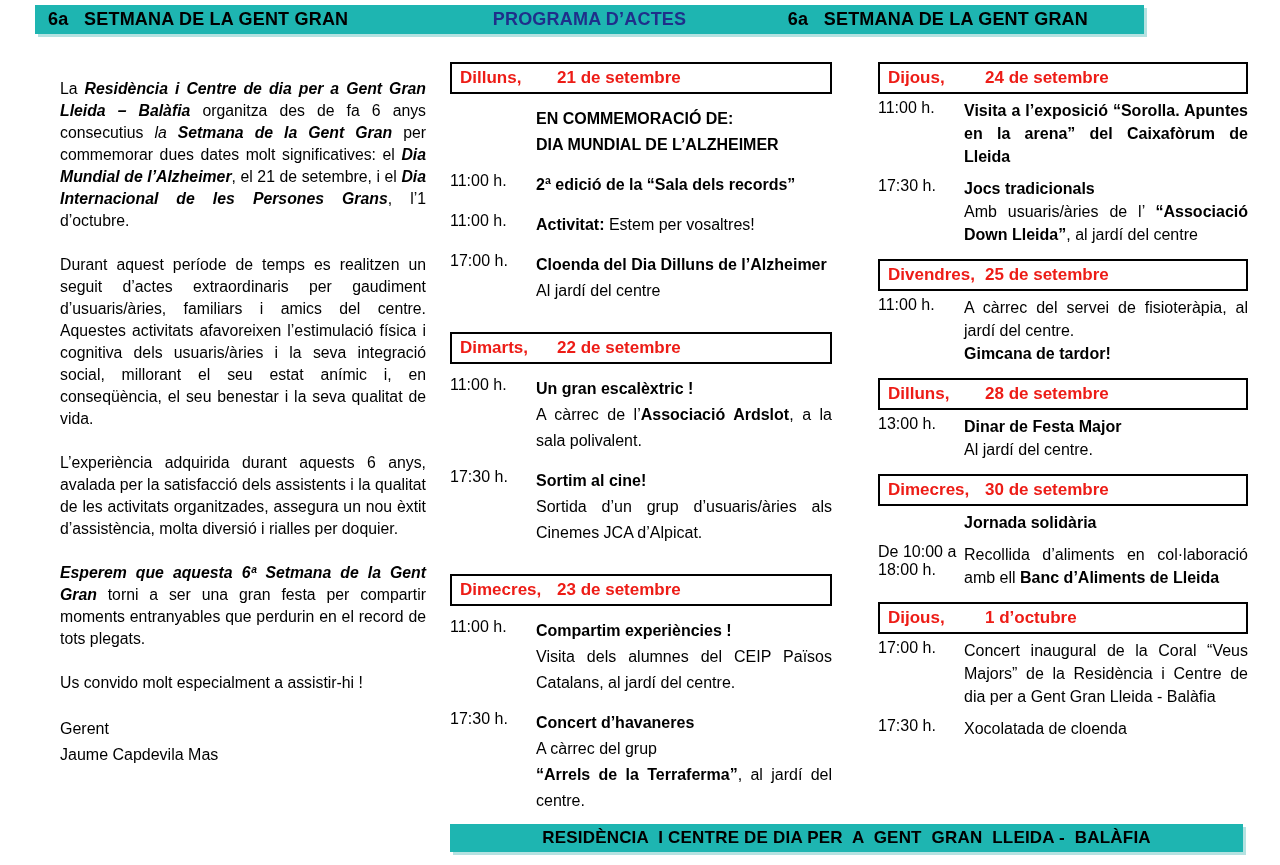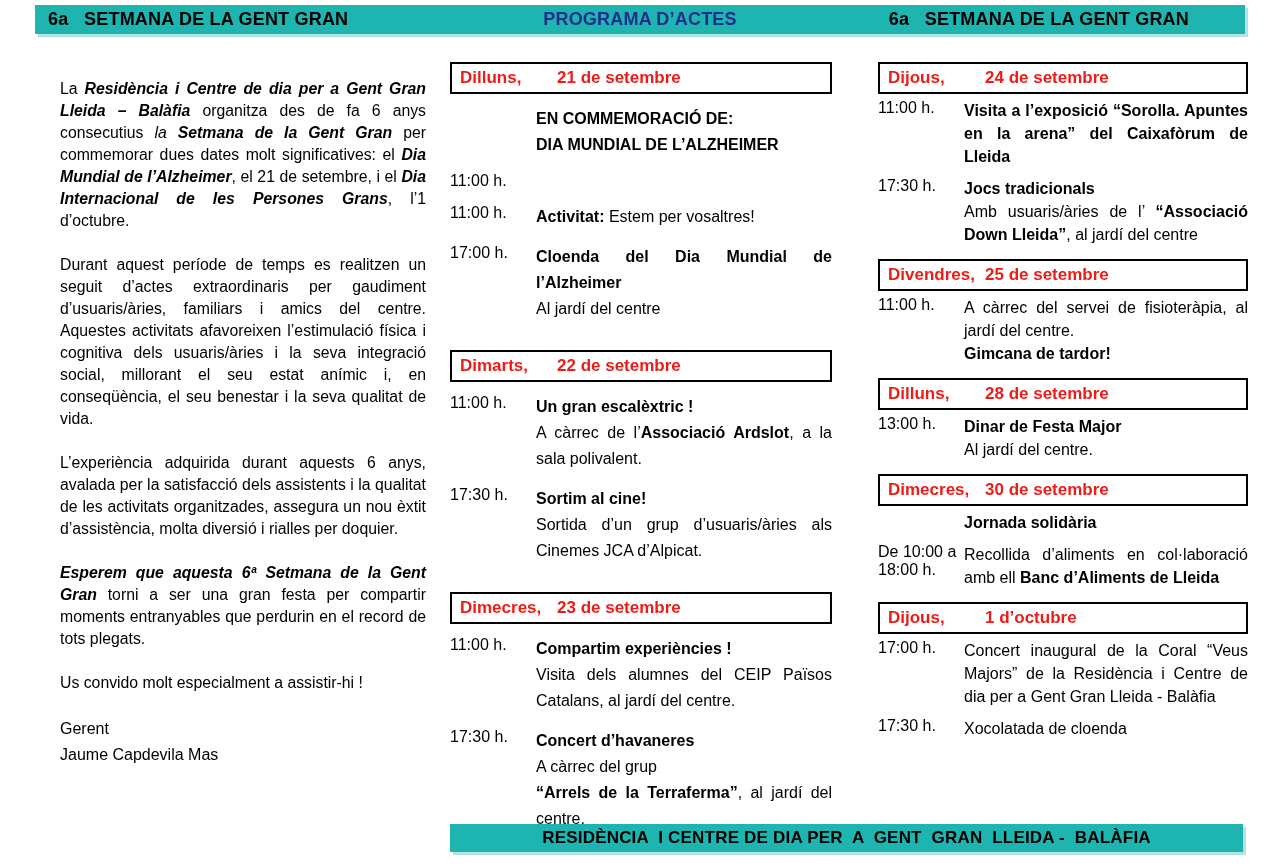--- a/index.html
+++ b/index.html
@@ -12,21 +12,21 @@
   html,body{background:#ffffff;}
   body{
     width:1280px;height:865px;position:relative;overflow:hidden;
     font-family:"Liberation Sans","DejaVu Sans",sans-serif;color:var(--ink);
   }
   .b{font-weight:bold;}
   .i{font-style:italic;}
 
   
   .bar{position:absolute;background:var(--teal);box-shadow:3px 3px 0 #b4e2e1;}
-  .topbar{left:35px;top:5px;width:1210px;height:29px;font-size:18px;font-weight:bold;}
+  .topbar{left:35px;top:5px;width:1109px;height:29px;font-size:18px;font-weight:bold;}
   .topbar span{position:absolute;top:4px;white-space:pre;letter-spacing:.2px;}
   .bar-left{left:13px;}
   .bar-center{left:50%;transform:translateX(-50%);color:var(--blue);}
   .bar-right{right:56px;}
   .bottombar{
     left:450px;top:824px;width:793px;height:28px;
     display:flex;align-items:center;justify-content:center;
     font-size:17px;font-weight:bold;white-space:pre;letter-spacing:.2px;
   }
 
@@ -97,33 +97,36 @@
   <div class="item">
     <div class="time"></div>
     <div class="lines">
               <div class="line"><span class="b">EN COMMEMORACIÓ DE:</span></div>
               <div class="line"><span class="b">DIA MUNDIAL DE L’ALZHEIMER</span></div>
             </div>
   </div>
 
   <div class="item">
     <div class="time">11:00 h.</div>
+    <div class="lines">
+              <div class="line"><span class="b">2ª edició de la “Sala dels records”</span></div>
+            </div>
   </div>
 
   <div class="item">
     <div class="time">11:00 h.</div>
     <div class="lines">
               <div class="line"><span class="b">Activitat:</span><span> Estem per vosaltres!</span></div>
             </div>
   </div>
 
   <div class="item">
     <div class="time">17:00 h.</div>
     <div class="lines">
-              <div class="line"><span class="b">Cloenda del Dia Mundial de l’Alzheimer</span></div>
+              <div class="line"><span class="b">Cloenda del Dia Dilluns de l’Alzheimer</span></div>
               <div class="line"><span>Al jardí del centre</span></div>
             </div>
   </div>
 </div>
   </section>
 
   <section class="section">
     <div class="date-box">
       <span class="day">Dimarts,</span>
       <span class="date">22 de setembre</span>

